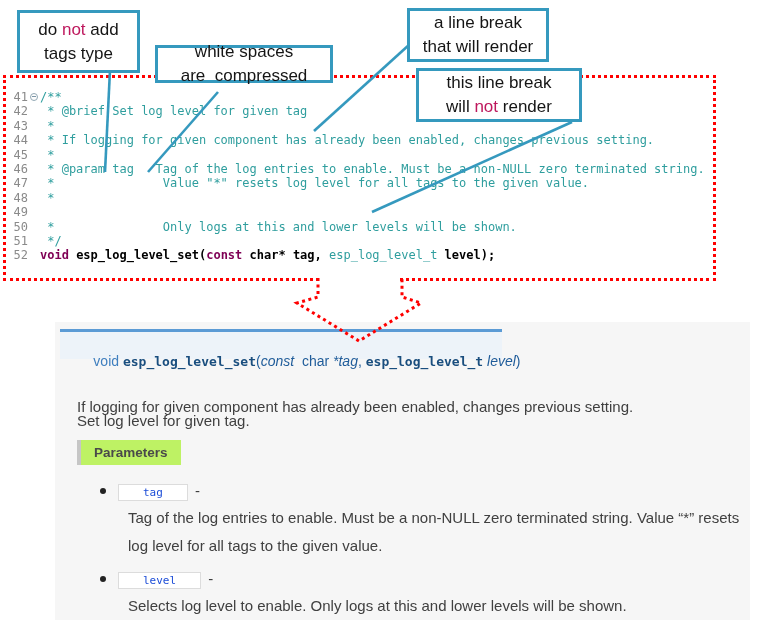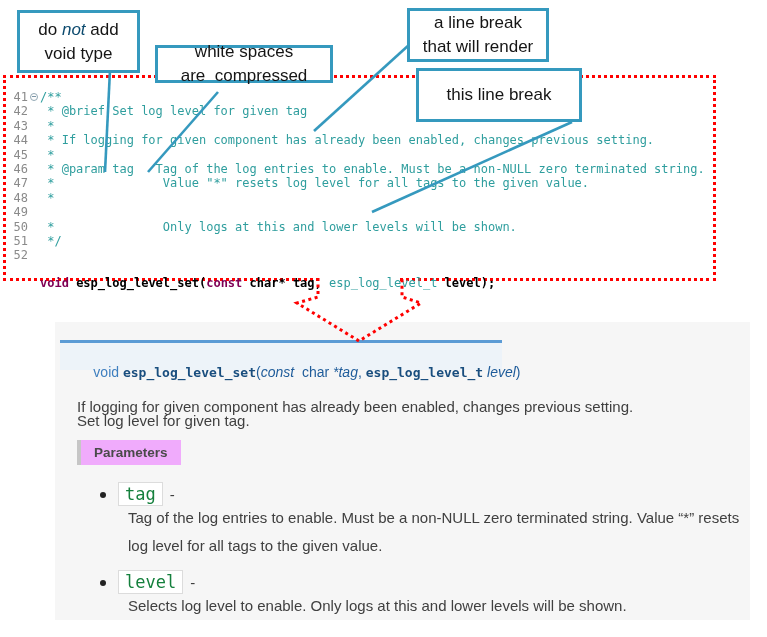--- a/index.html
+++ b/index.html
@@ -16,62 +16,62 @@
   .code-block { position:absolute; left:6px; top:90px; z-index:2;
                 font-family:"DejaVu Sans Mono", monospace; font-size:12px; }
   .cl { display:flex; height:14.4px; line-height:14.4px; }
   .ln { width:22px; text-align:right; color:#8a8a8a; flex:0 0 22px; }
   .fold { width:12px; flex:0 0 12px; position:relative; }
   .fold-icon { position:absolute; left:2px; top:3px; width:8px; height:8px;
                border:1px solid #93a8b5; border-radius:50%; background:#fdfdfd; }
   .fold-icon::after { content:""; position:absolute; left:1px; right:1px; top:2px;
                       border-top:1px solid #7d96a6; }
   .ct { white-space:pre; color:#2f9e9e; }
-  .ct-code { white-space:pre; color:#000; font-weight:bold;margin-top:28px; }
+  .ct-code { white-space:pre; color:#000; font-weight:bold; }
   .kw { color:#7f0055; font-weight:bold; }
   .tp { color:#2f9e9e; font-weight:normal; }
 
   
   .overlay { position:absolute; left:0; top:0; z-index:4; pointer-events:none; }
 
   
   .callout { position:absolute; border:3px solid #3599be; background:#fff; z-index:5;
              display:flex; flex-direction:column; justify-content:center; align-items:center;
              font-size:17px; color:#151515; line-height:24px; text-align:center; }
   .callout span { white-space:pre; }
-  .em-red { color:#0c4a6e;font-style:italic; }
+  .em-red { color:#be185d; }
   .box1 { left:17px;  top:10px; width:123px; height:63px; }
   .box2 { left:155px; top:45px; width:178px; height:38px; }
   .box3 { left:407px; top:8px;  width:142px; height:54px; }
   .box4 { left:416px; top:68px; width:166px; height:54px; }
 
   
   .doc-panel { position:absolute; left:55px; top:322px; width:695px; height:298px;
                background:#f6f6f6; z-index:0; color:#3f3f3f; }
-  .sig-bar { position:absolute; left:5px; top:18px; width:442px; height:30px;
+  .sig-bar { position:absolute; left:5px; top:7px; width:442px; height:30px;
              background:#edf3f9; border-top:3px solid #5b9bd5; padding:5px 0 0 10px;
              font-size:14px; color:#1f5c9a; white-space:pre; }
   .sig-bar span { white-space:pre; }
   .sig-ret  { color:#3f7fbf; }
   .sig-name { font-family:"DejaVu Sans Mono", monospace; font-weight:bold; font-size:13px; color:#1a4e7e; }
   .sig-type { font-family:"DejaVu Sans Mono", monospace; font-weight:bold; font-size:13px; color:#1a4e7e; }
   .sig-it   { font-style:italic; }
   .doc-p { position:absolute; left:22px; font-size:15px; color:#3f3f3f; }
   .brief  { top:44px;margin-top:46px; }
   .detail { top:76px; }
   .params-label { position:absolute; left:22px; top:118px; padding:5px 13px;
-                  background:#f0abfc; border-left:4px solid #c6c6c6;
+                  background:#bef264; border-left:4px solid #c6c6c6;
                   font-weight:bold; font-size:13.5px; color:#4a4a4a; }
   .prow { position:absolute; left:45px; height:22px; font-size:15px; }
   .prow1 { top:160px; } .prow2 { top:248px; }
   .bullet-dot { display:inline-block; width:6px; height:6px; border-radius:50%;
                 background:#222; margin-right:12px; vertical-align:2px; }
-  .param-chip { display:inline-block; padding:1px 6px; background:#fff;
+  .param-chip { display:inline-block; padding:1px 24px; background:#fff;
                 border:1px solid #dcdcdc; font-family:"DejaVu Sans Mono", monospace;
-                font-size:17px; color:#15803d; }
+                font-size:11px; color:#1d4ed8; }
   .param-dash { margin-left:7px; color:#3f3f3f; }
   .pdesc { position:absolute; left:73px; width:618px; font-size:15px;
            line-height:28px; color:#404040; }
   .pdesc1 { top:182px; } .pdesc2 { top:270px; }
 </style>
 </head>
 <body>
 
 <div class="page">
 
@@ -145,32 +145,33 @@
   <svg class="overlay" width="767" height="637">
     <line x1="110" y1="70" x2="105" y2="172" stroke="#3599be" stroke-width="2.6"></line>
     <line x1="218" y1="92" x2="148" y2="172" stroke="#3599be" stroke-width="2.6"></line>
     <line x1="410" y1="44" x2="314" y2="131" stroke="#3599be" stroke-width="2.6"></line>
     <line x1="572" y1="122" x2="372" y2="212" stroke="#3599be" stroke-width="2.6"></line>
     <polyline points="318,278 318,297 297,303 359,341 421,303 402,297 402,278" fill="none" stroke="#ff0000" stroke-width="3" stroke-dasharray="3 3.5"></polyline>
   </svg>
 
   <div class="callout box1">
     <div><span>do </span><span class="em-red">not</span><span> add</span></div>
-    <div><span>void type</span></div>
+    <div><span>tags type</span></div>
   </div>
   <div class="callout box2">
     <div><span>white spaces</span></div>
     <div><span>are  compressed</span></div>
   </div>
   <div class="callout box3">
     <div><span>a line break</span></div>
     <div><span>that will render</span></div>
   </div>
   <div class="callout box4">
     <div><span>this line break</span></div>
+    <div><span>will </span><span class="em-red">not</span><span> render</span></div>
   </div>
 
   <div class="doc-panel">
     <div class="sig-bar">
       <span class="sig-ret">void </span><span class="sig-name">esp_log_level_set</span><span>(</span><span class="sig-it">const</span><span>  char </span><span class="sig-it">*tag</span><span>, </span><span class="sig-type">esp_log_level_t</span><span> </span><span class="sig-it">level</span><span>)</span>
     </div>
     <p class="doc-p brief">Set log level for given tag.</p>
     <p class="doc-p detail">If logging for given component has already been enabled, changes previous setting.</p>
     <div class="params-label">Parameters</div>
 

